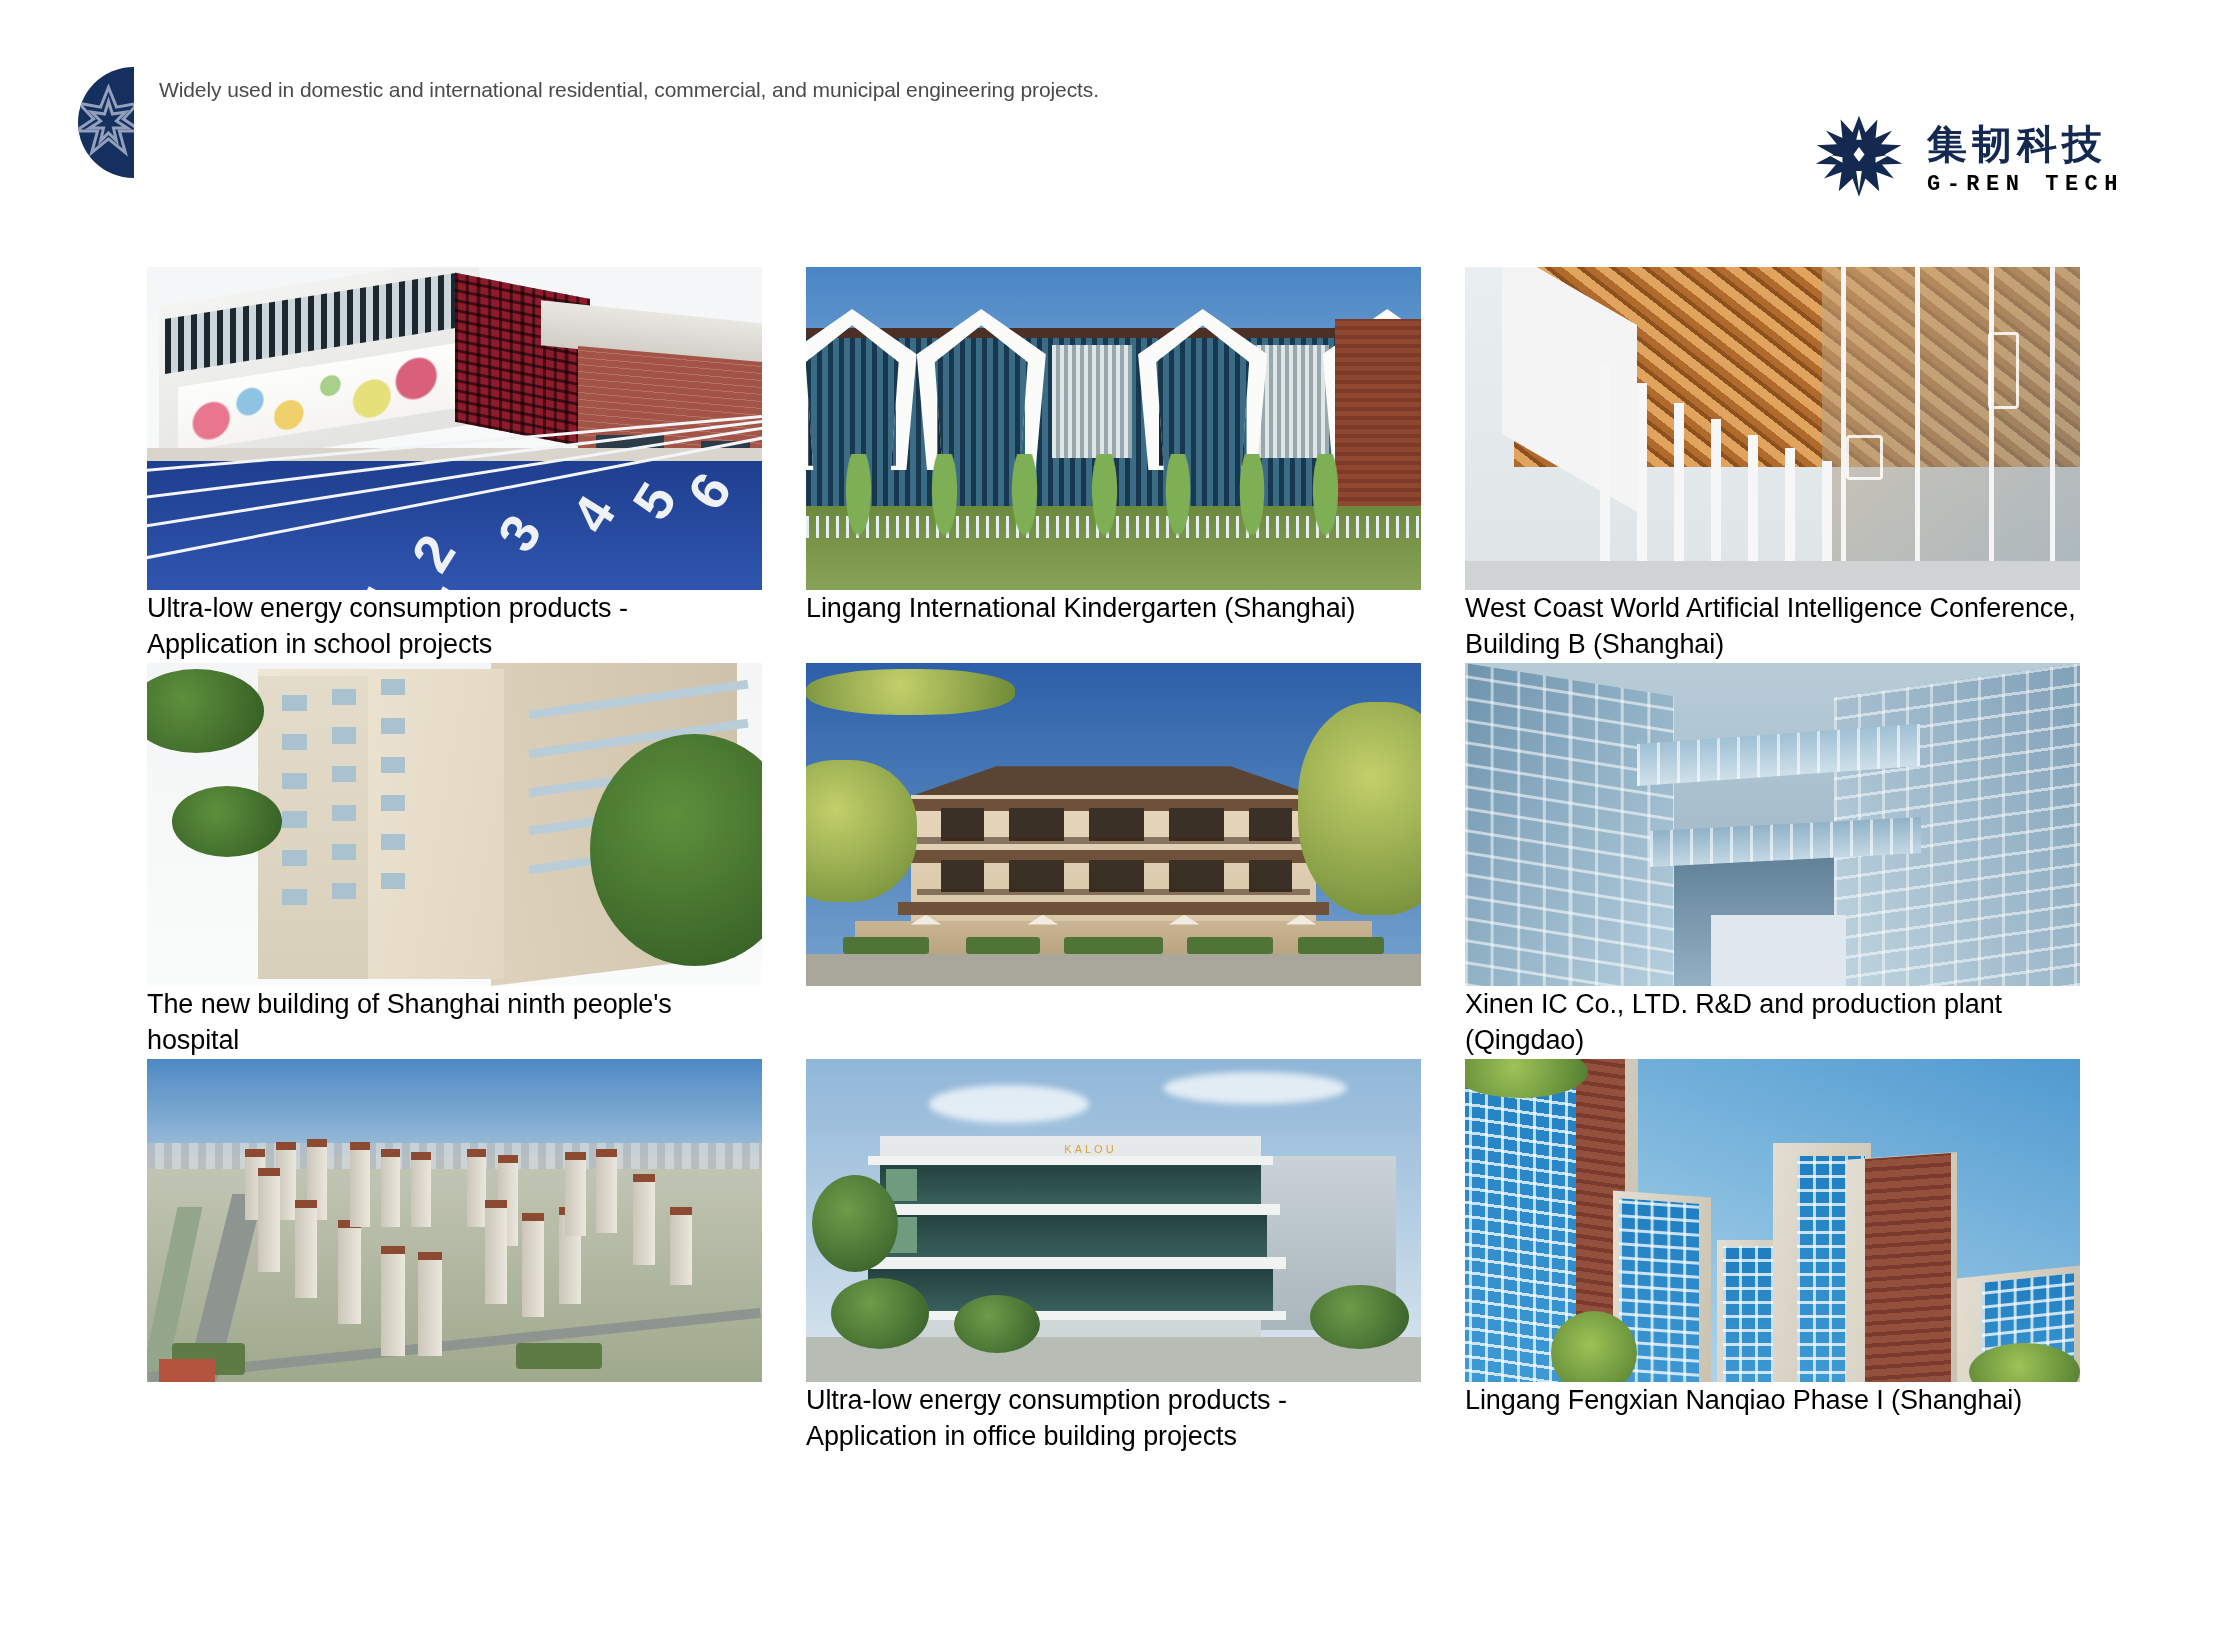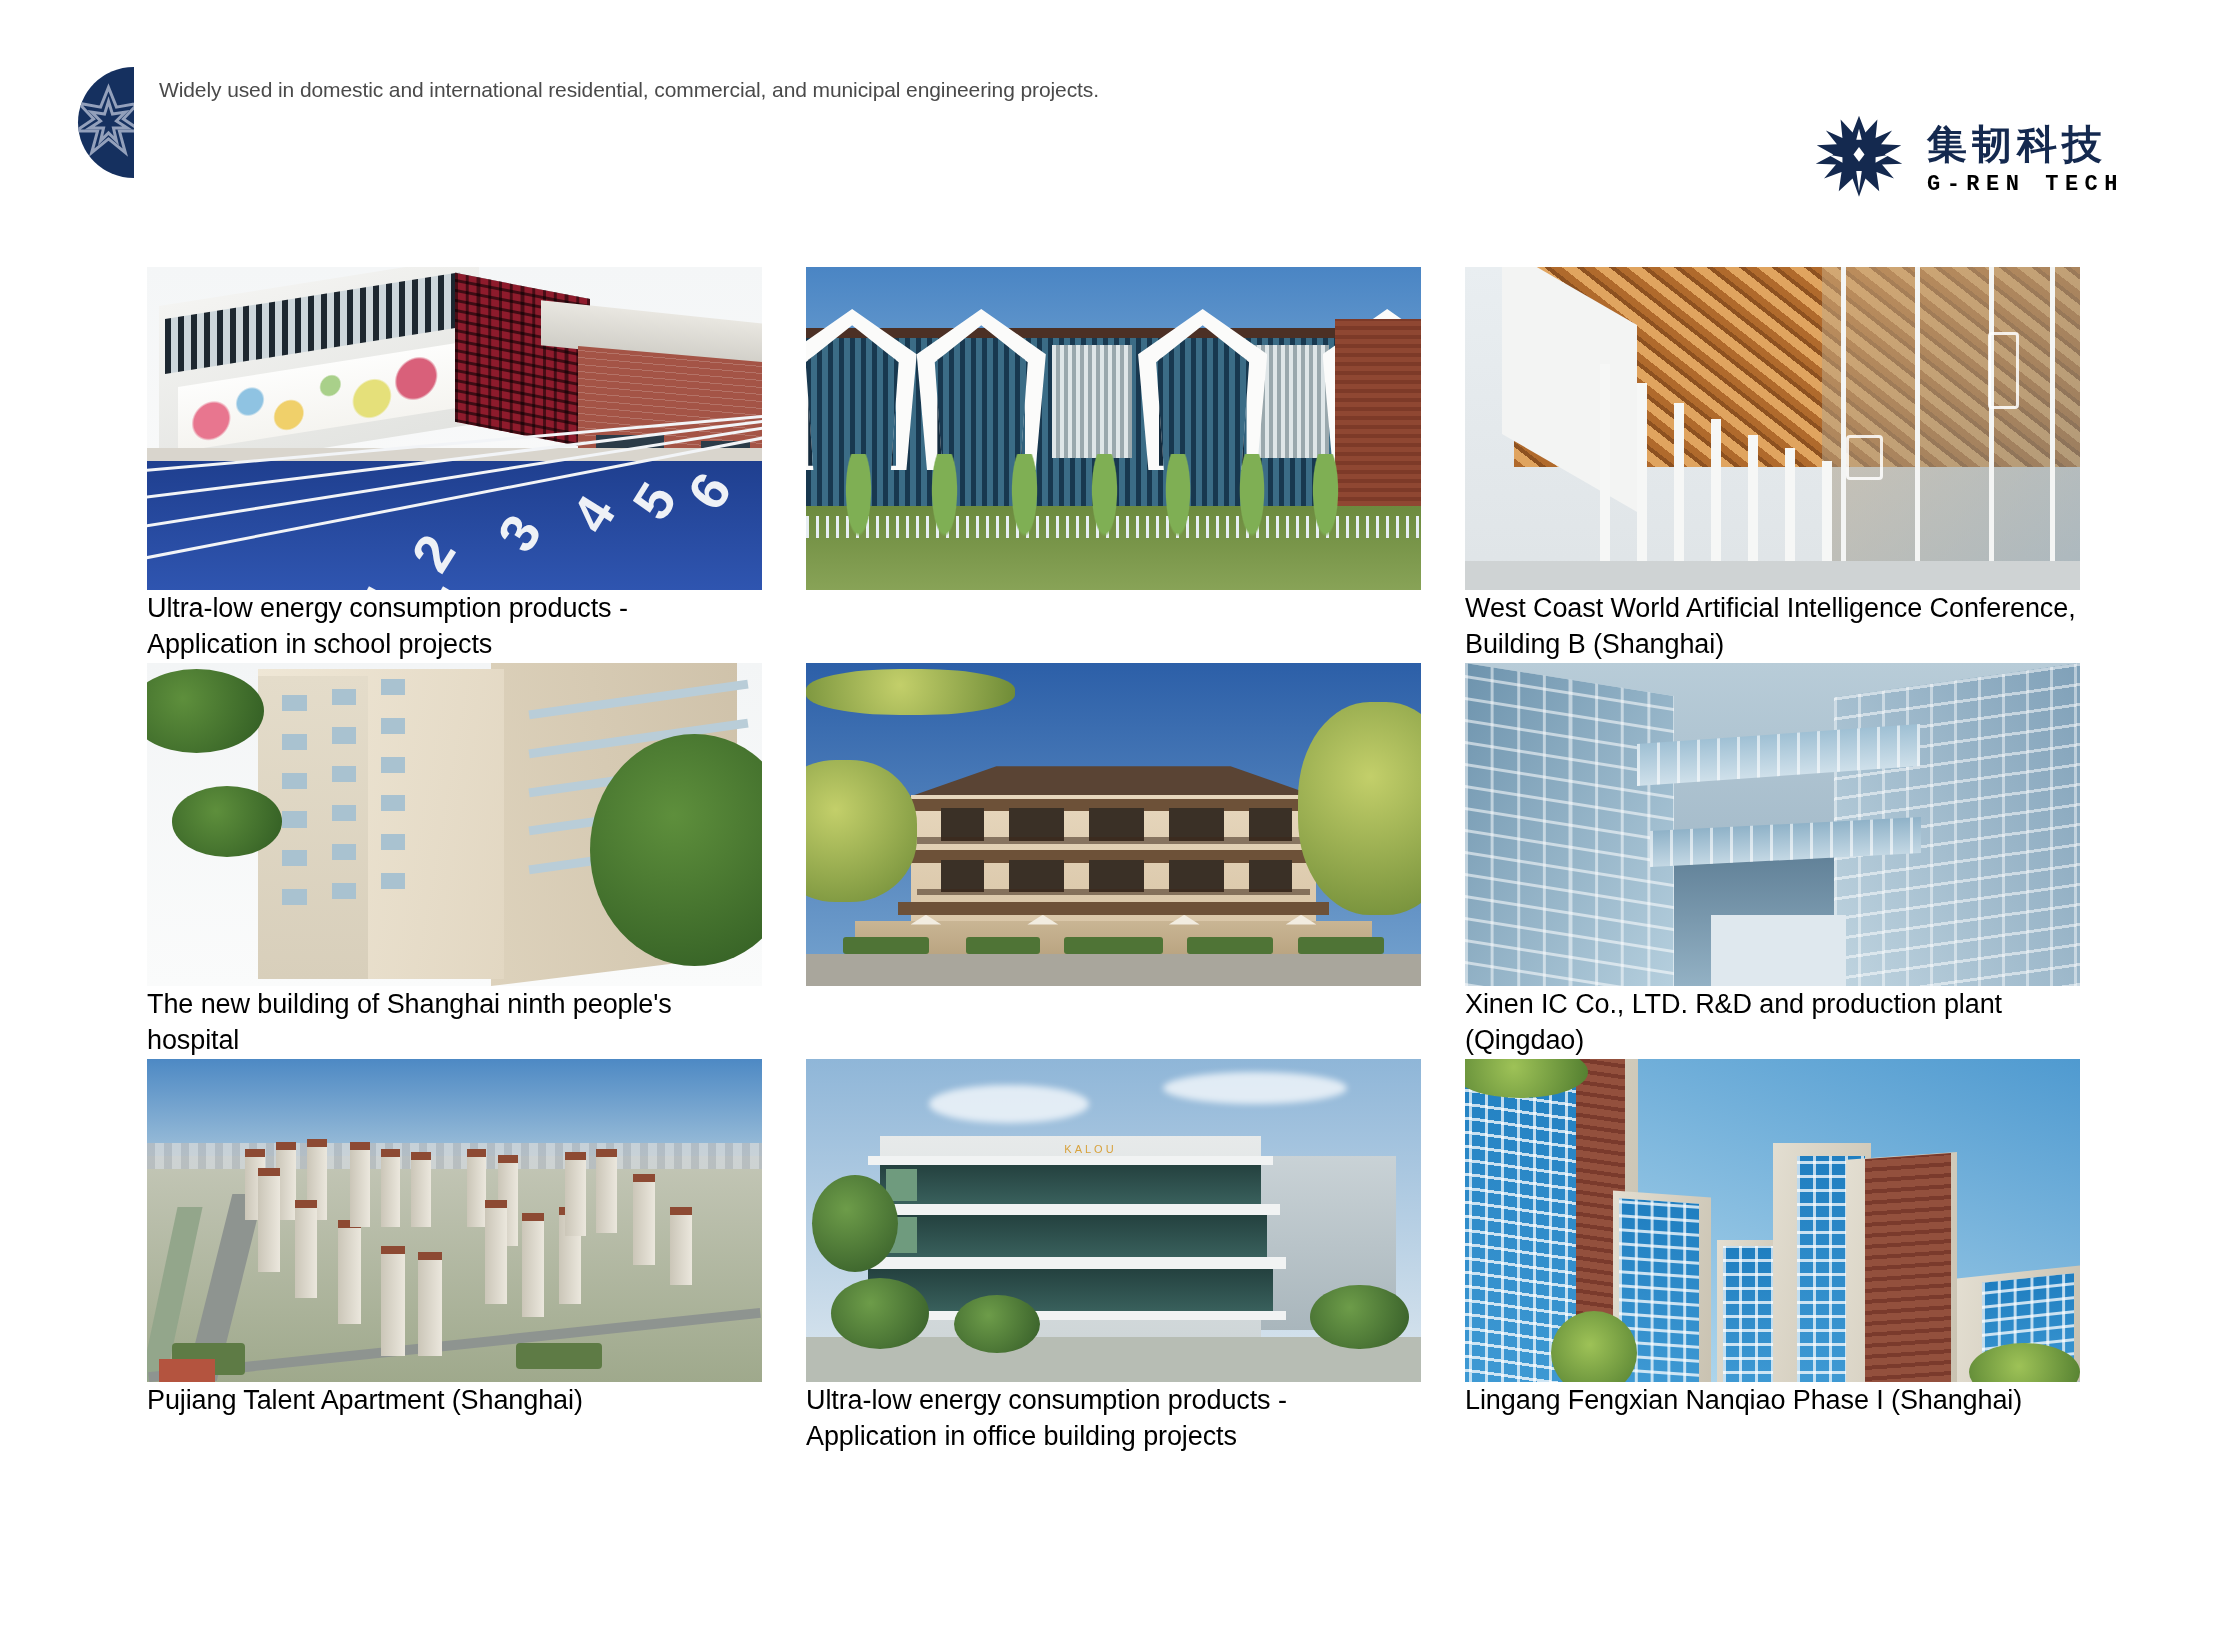--- a/index.html
+++ b/index.html
@@ -413,20 +413,21 @@
         <div class="s2-fence"></div>
         <div class="s2-tree" style="left:6%"></div>
         <div class="s2-tree" style="left:20%"></div>
         <div class="s2-tree" style="left:33%"></div>
         <div class="s2-tree" style="left:46%"></div>
         <div class="s2-tree" style="left:58%"></div>
         <div class="s2-tree" style="left:70%"></div>
         <div class="s2-tree" style="left:82%"></div>
       </div>
     </div>
+    <div class="caption">Lingang International Kindergarten (Shanghai)</div>
   </div>
 
   <div class="cell">
     <div class="thumb">
       <div class="scene">
         <div class="s3-bg"></div>
         <div class="s3-wood"></div>
         <div class="s3-fascia"></div>
         <div class="s3-glass"></div>
         <div class="s3-mullion" style="right:4%"></div>
@@ -575,21 +576,20 @@
         <div class="s7-tower" style="left:67%;top:48%;width:3.6%;height:28%"></div>
         <div class="s7-tower" style="left:68%;top:31%;width:3.4%;height:24%"></div>
         <div class="s7-tower" style="left:73%;top:30%;width:3.4%;height:24%"></div>
         <div class="s7-tower" style="left:79%;top:38%;width:3.6%;height:26%"></div>
         <div class="s7-tower" style="left:85%;top:48%;width:3.6%;height:22%"></div>
         <div class="s7-green" style="left:4%;bottom:2%;width:12%;height:10%"></div>
         <div class="s7-green" style="left:60%;bottom:4%;width:14%;height:8%"></div>
         <div class="s7-court" style="left:2%;bottom:0;width:9%;height:7%"></div>
       </div>
     </div>
-    <div class="caption">Pujiang Talent Apartment (Shanghai)</div>
   </div>
 
   <div class="cell">
     <div class="thumb">
       <div class="scene">
         <div class="s8-sky"></div>
         <div class="s8-cloud" style="left:20%;top:8%;width:26%;height:12%"></div>
         <div class="s8-cloud" style="left:58%;top:4%;width:30%;height:10%"></div>
         <div class="s8-right"></div>
         <div class="s8-bldg"></div>

